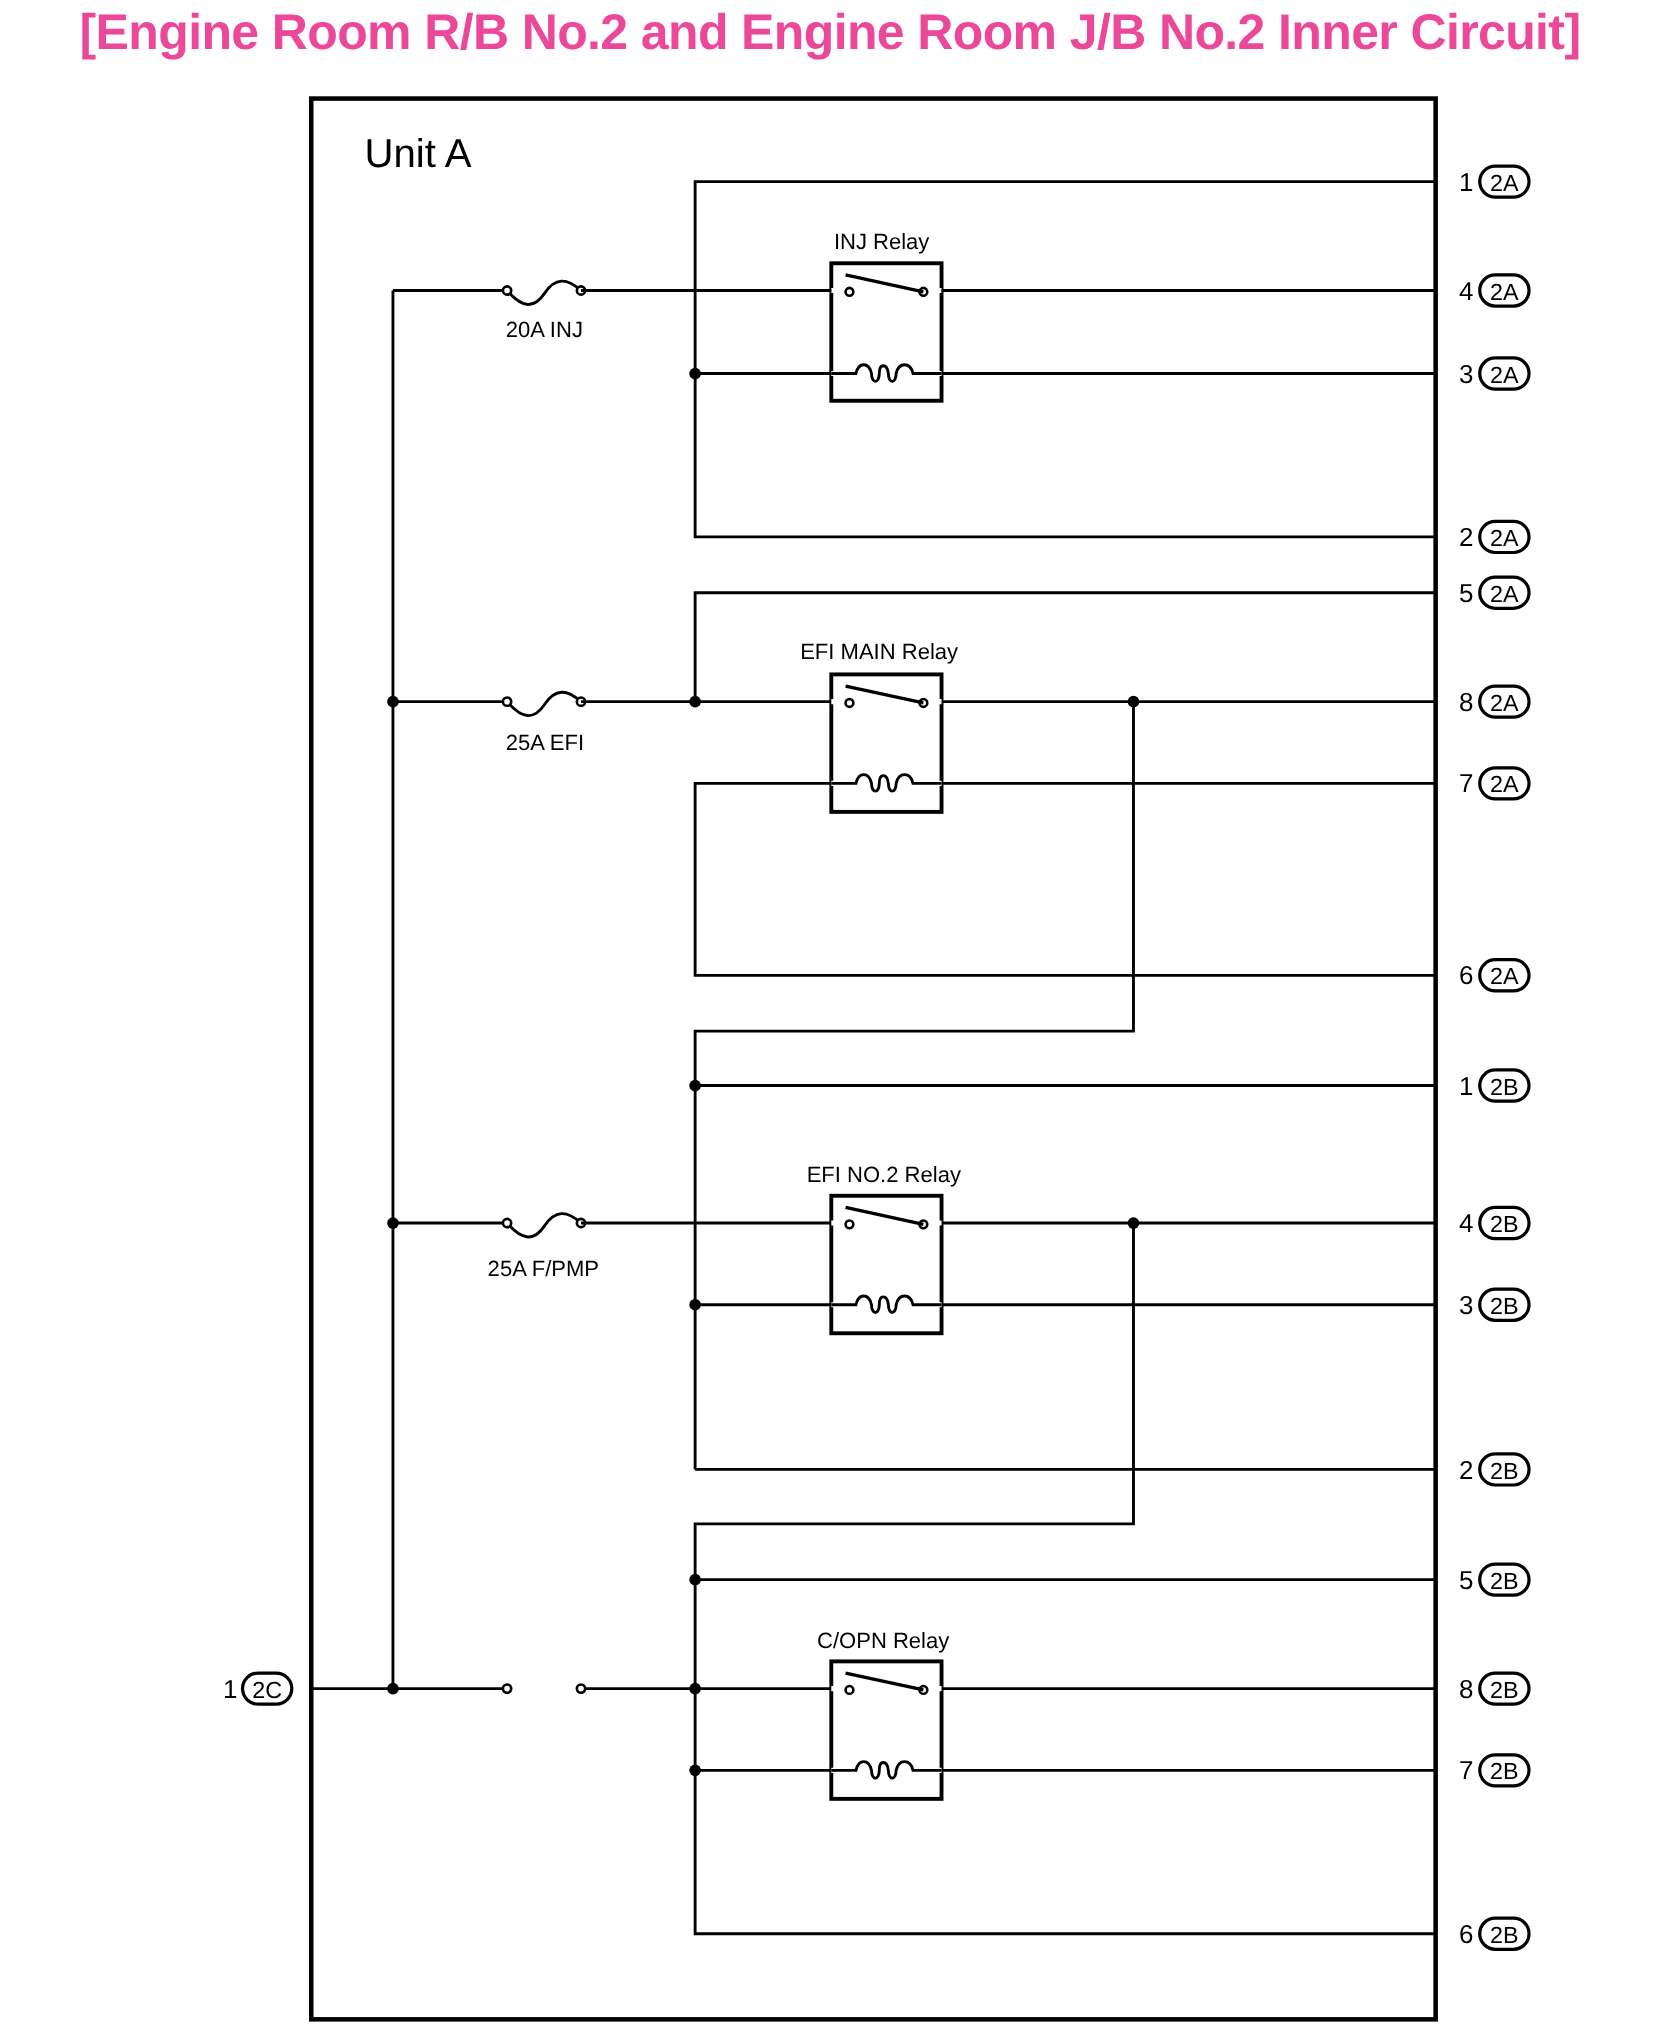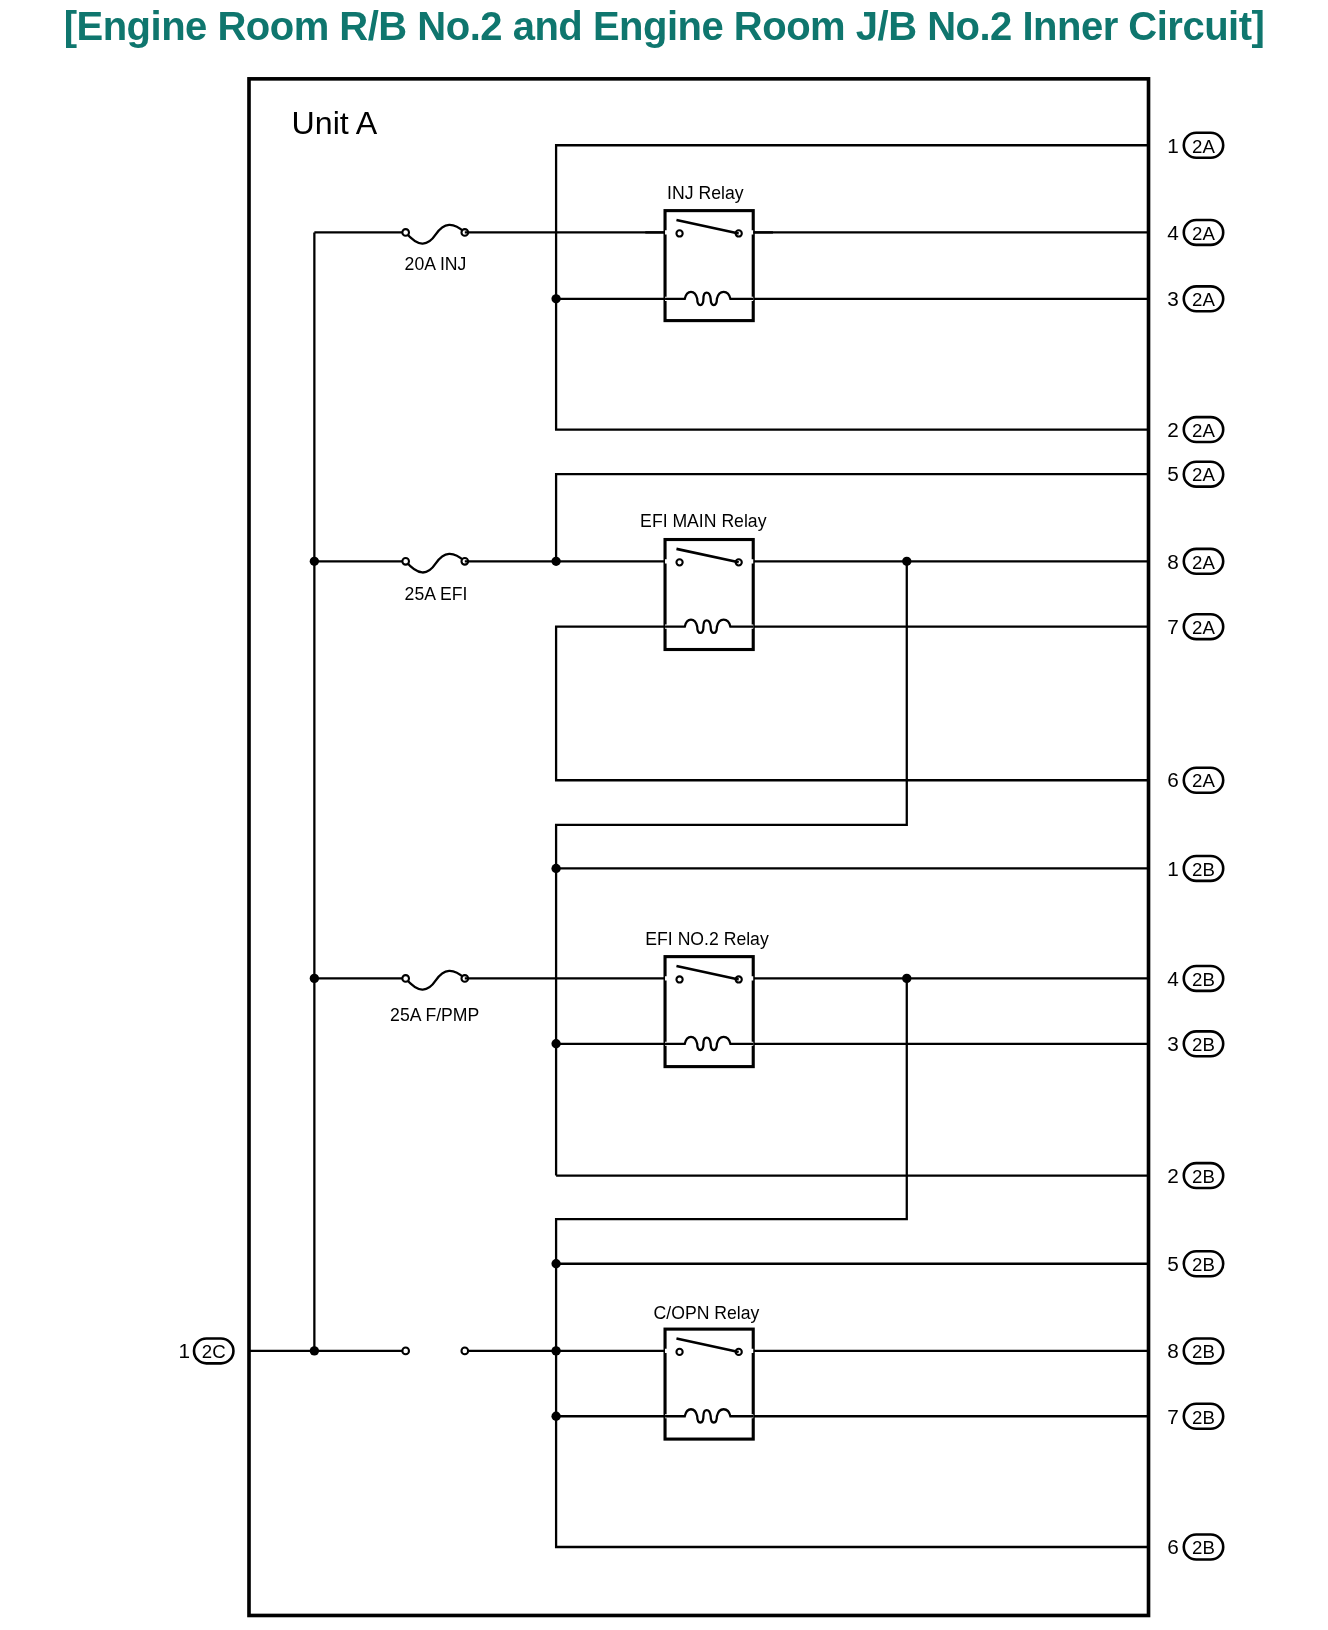--- a/index.html
+++ b/index.html
@@ -1,20 +1,20 @@
 <!DOCTYPE html>
 <html><head>
 <meta charset="utf-8">
 <style>
   html, body { margin: 0; padding: 0; background: #ffffff; }
   body { width: 1328px; height: 1630px; overflow: hidden; position: relative; }
   #title {
     position: absolute; left: 0; top: 4px; width: 1328px; text-align: center;
     font-family: "Liberation Sans", sans-serif; font-weight: bold; font-size: 40px;
-    color: #0f766e; letter-spacing: -0.5px; white-space: nowrap;
+    color: #ec4899; letter-spacing: -0.5px; white-space: nowrap;
   }
   svg#diagram { position: absolute; left: 0; top: 0; }
   .wire { stroke: #000; stroke-width: 2.2; fill: none; }
   .box  { stroke: #000; stroke-width: 3.5; fill: none; }
   .rbox { stroke: #000; stroke-width: 3; fill: #fff; }
   .dot  { fill: #000; }
   .term { fill: #fff; stroke: #000; stroke-width: 2; }
   .lbl  { font-family: "Liberation Sans", sans-serif; font-size: 17px; fill: #000; }
   .unit { font-family: "Liberation Sans", sans-serif; font-size: 31px; fill: #000; }
   .pin  { font-family: "Liberation Sans", sans-serif; font-size: 20px; fill: #000; }

